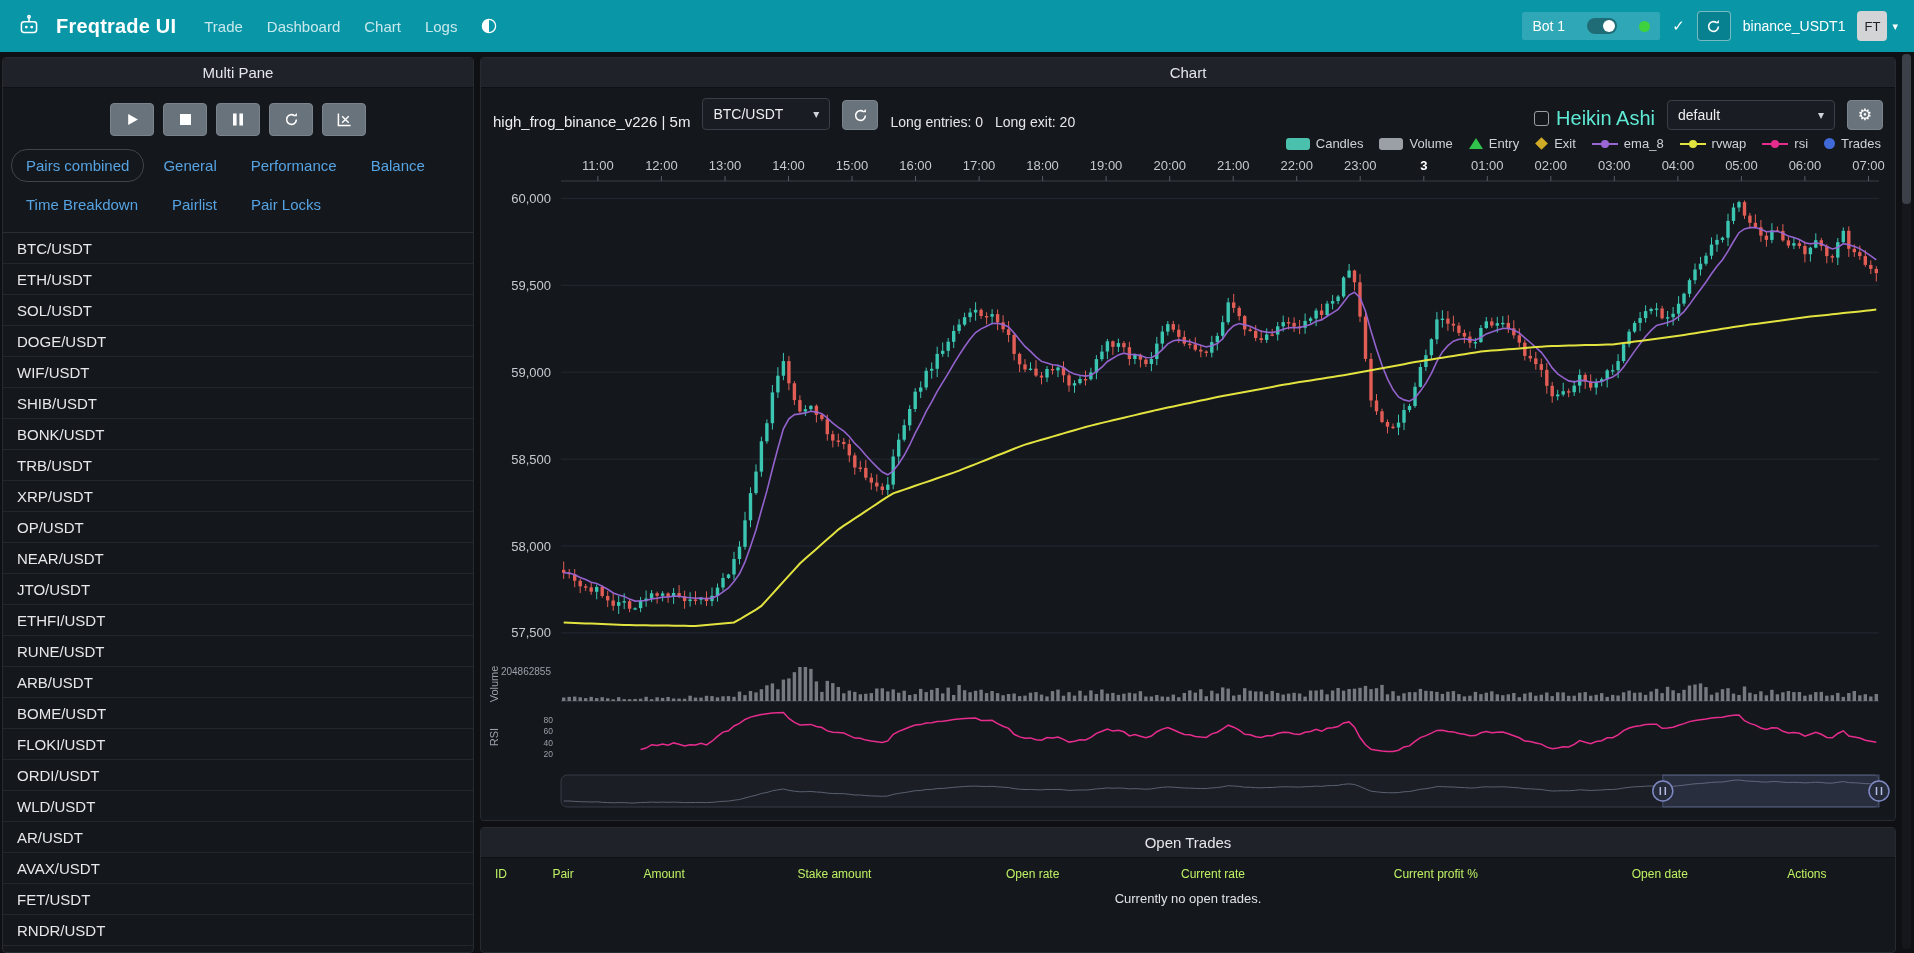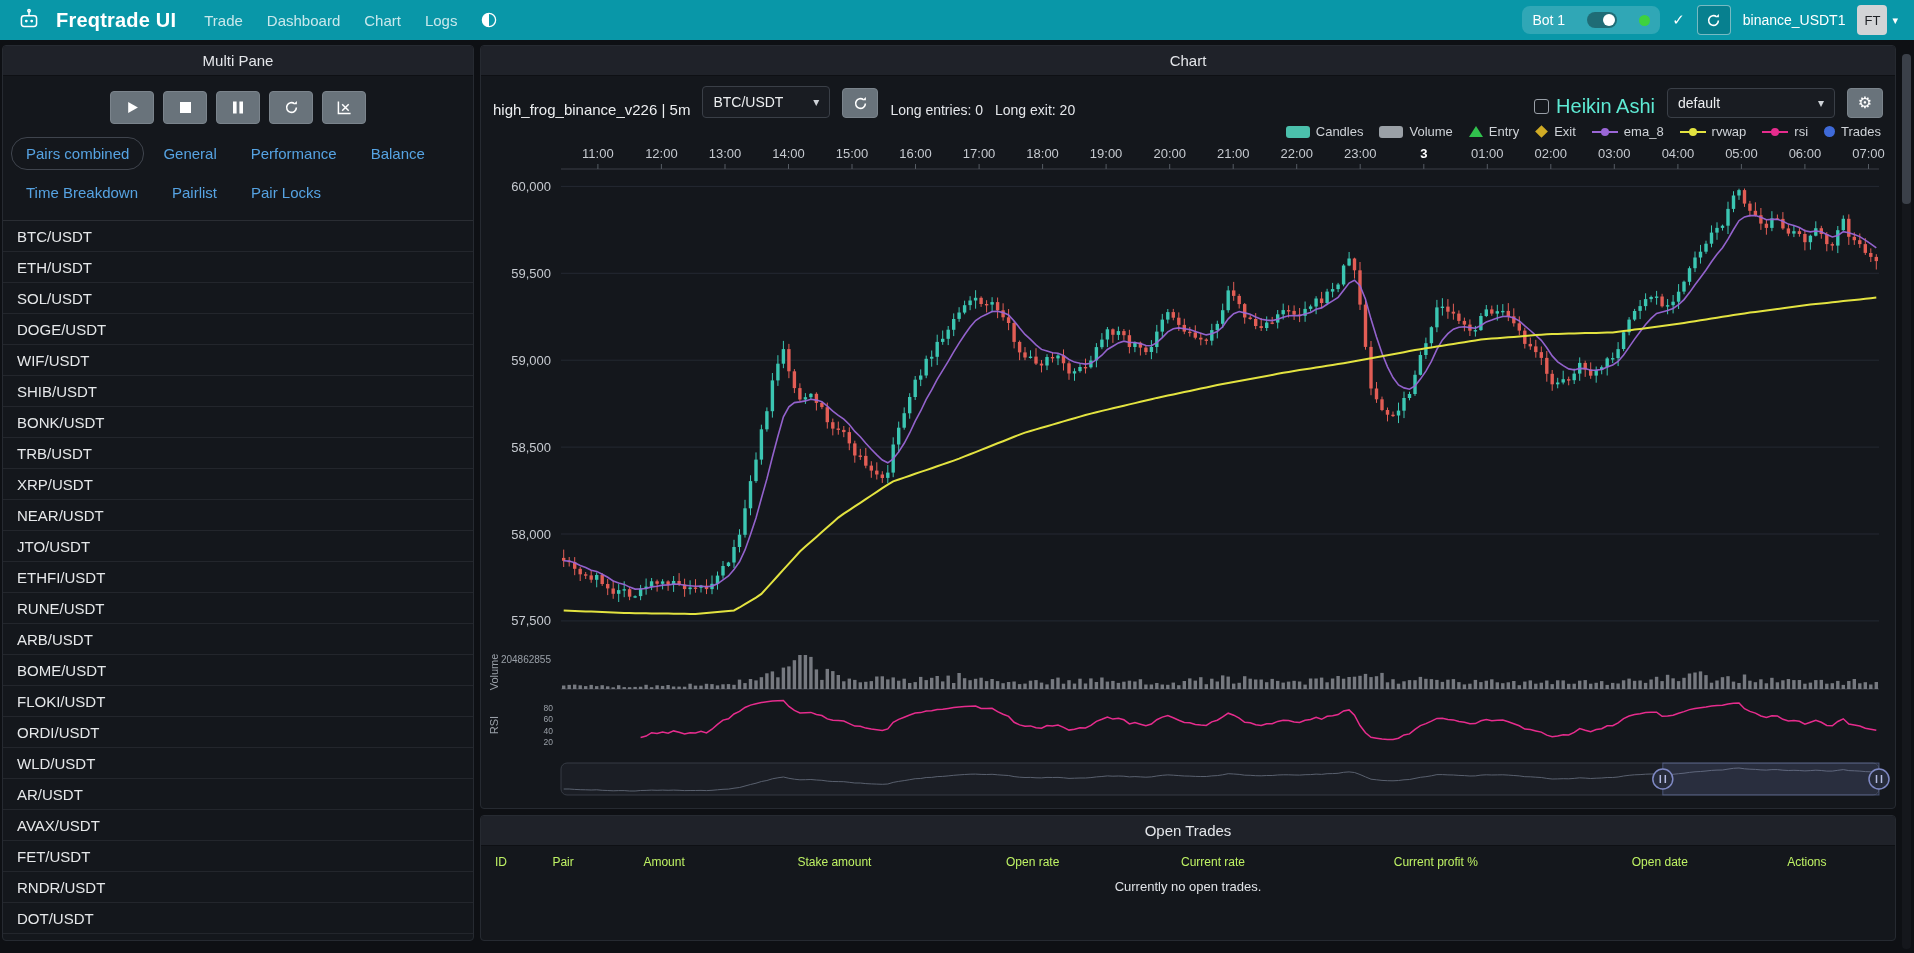--- a/index.html
+++ b/index.html
@@ -1,28 +1,28 @@
 <!DOCTYPE html>
 <html><head>
 <meta charset="utf-8">
 <style>
   *{box-sizing:border-box;margin:0;padding:0}
   html,body{width:1914px;height:953px}
   body{background:#0e1014;font-family:"Liberation Sans",sans-serif;color:#e8eaed;overflow:hidden;position:relative}
 
   
-  .navbar{height:40px;background:var(--navbar,#0997a8);display:flex;align-items:center;justify-content:space-between;padding:0 16px}
+  .navbar{height:52px;background:var(--navbar,#0997a8);display:flex;align-items:center;justify-content:space-between;padding:0 16px}
   .nav-left{display:flex;align-items:center;gap:18px}
   .logo{display:flex;align-items:center;margin-right:-4px}
   .brand{font-size:20px;font-weight:700;color:#fff;margin-right:10px;letter-spacing:.2px}
   .nav-links{display:flex;gap:24px;align-items:center}
   .nav-link{color:rgba(255,255,255,.78);font-size:15px;text-decoration:none;cursor:pointer}
   .theme-toggle{display:flex;align-items:center;cursor:pointer;margin-left:6px}
   .nav-right{display:flex;align-items:center;gap:12px}
-  .bot-box{display:flex;align-items:center;gap:22px;background:rgba(255,255,255,.16);padding:6px 10px;border-radius:8px;font-size:14px;color:#fff;cursor:pointer}
+  .bot-box{display:flex;align-items:center;gap:22px;background:rgba(255,255,255,.16);padding:6px 10px;border-radius:2px;font-size:14px;color:#fff;cursor:pointer}
   .toggle{width:30px;height:16px;background:rgba(0,0,0,.35);border-radius:8px;position:relative;cursor:pointer}
   .knob{position:absolute;right:2px;top:2px;width:12px;height:12px;border-radius:50%;background:#fff}
   .online-dot{width:11px;height:11px;border-radius:50%;background:#3ed23e}
   .check{color:#fff;font-size:15px}
   .nav-refresh{width:34px;height:30px;background:rgba(0,0,0,.15);border:1px solid rgba(255,255,255,.45);border-radius:4px;display:flex;align-items:center;justify-content:center;cursor:pointer}
   .exchange{font-size:14px;color:#fff}
   .avatar-wrap{display:flex;align-items:center;cursor:pointer}
   .avatar{width:30px;height:30px;background:#d2d4d6;color:#1d2024;font-weight:400;font-size:13px;border-radius:4px;display:inline-flex;align-items:center;justify-content:center}
   .caret{color:#fff;font-size:11px;margin-left:5px}
 
@@ -170,20 +170,21 @@
     <div class="pair-list" id="pair-list">
         <div class="pair-row">BTC/USDT</div>
         <div class="pair-row">ETH/USDT</div>
         <div class="pair-row">SOL/USDT</div>
         <div class="pair-row">DOGE/USDT</div>
         <div class="pair-row">WIF/USDT</div>
         <div class="pair-row">SHIB/USDT</div>
         <div class="pair-row">BONK/USDT</div>
         <div class="pair-row">TRB/USDT</div>
         <div class="pair-row">XRP/USDT</div>
+        <div class="pair-row">OP/USDT</div>
         <div class="pair-row">NEAR/USDT</div>
         <div class="pair-row">JTO/USDT</div>
         <div class="pair-row">ETHFI/USDT</div>
         <div class="pair-row">RUNE/USDT</div>
         <div class="pair-row">ARB/USDT</div>
         <div class="pair-row">BOME/USDT</div>
         <div class="pair-row">FLOKI/USDT</div>
         <div class="pair-row">ORDI/USDT</div>
         <div class="pair-row">WLD/USDT</div>
         <div class="pair-row">AR/USDT</div>

